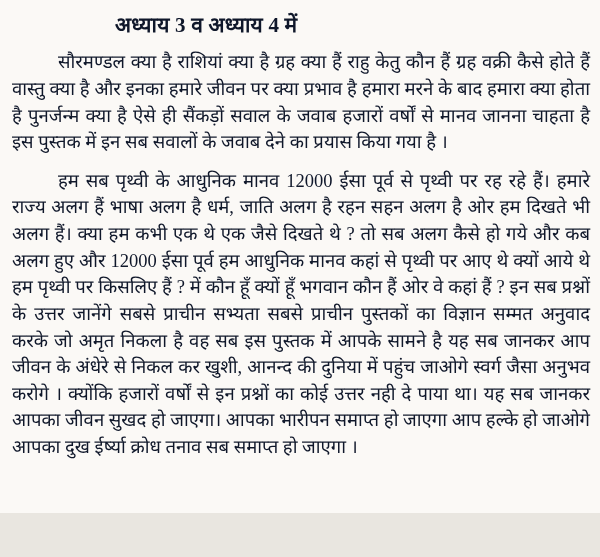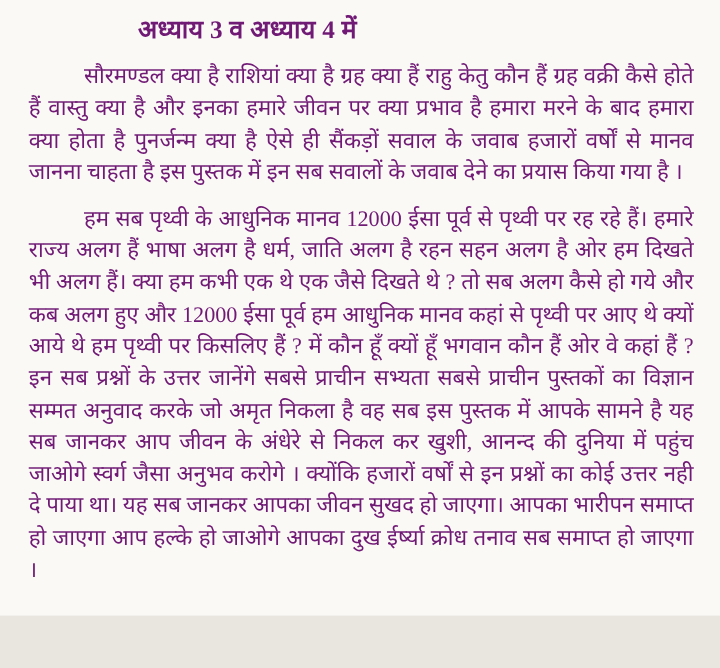--- a/index.html
+++ b/index.html
@@ -10,38 +10,38 @@
     width: 600px;
     height: 557px;
     background: #e9e6e0;
     font-family: "Liberation Serif", "DejaVu Serif", serif;
   }
   .page {
     box-sizing: border-box;
     width: 600px;
     height: 513px;
     background: #fbf9f6;
-    color: #701a75;
+    color: #0f172a;
     padding: 12px 10px 8px 12px;
     overflow: hidden;
   }
   .heading {
     font-weight: bold;
     font-size: 21px;
     line-height: 1.3;
     margin: 0 0 10px 0;
     padding-left: 103px;
     letter-spacing: 0.2px;
   }
   .para {
     font-size: 18.5px;
     line-height: 1.44;
     text-align: justify;
     text-indent: 46px;
-    margin: 12px;
+    margin: 0;
   }
   .para + .para {
     margin-top: 12px;
   }
 </style>
 </head>
 <body>
 
 <div class="page">
   <h1 class="heading">अध्याय 3 व अध्याय 4 में</h1>

